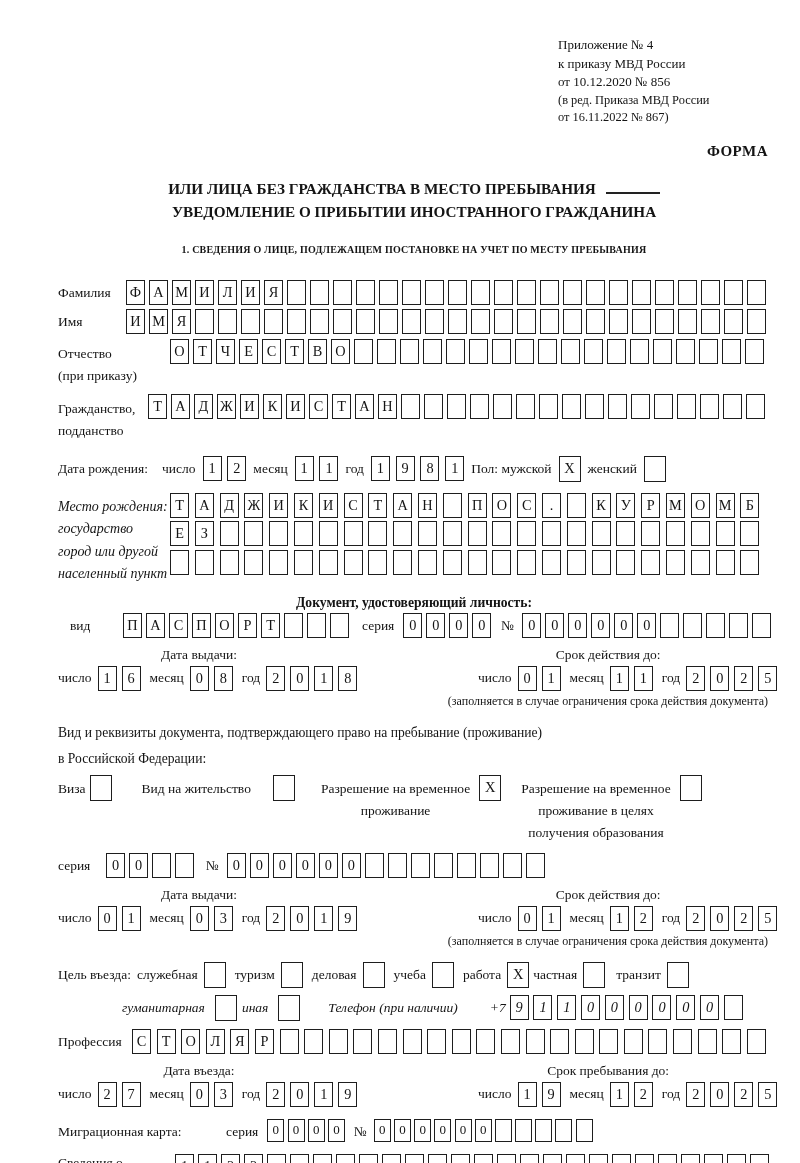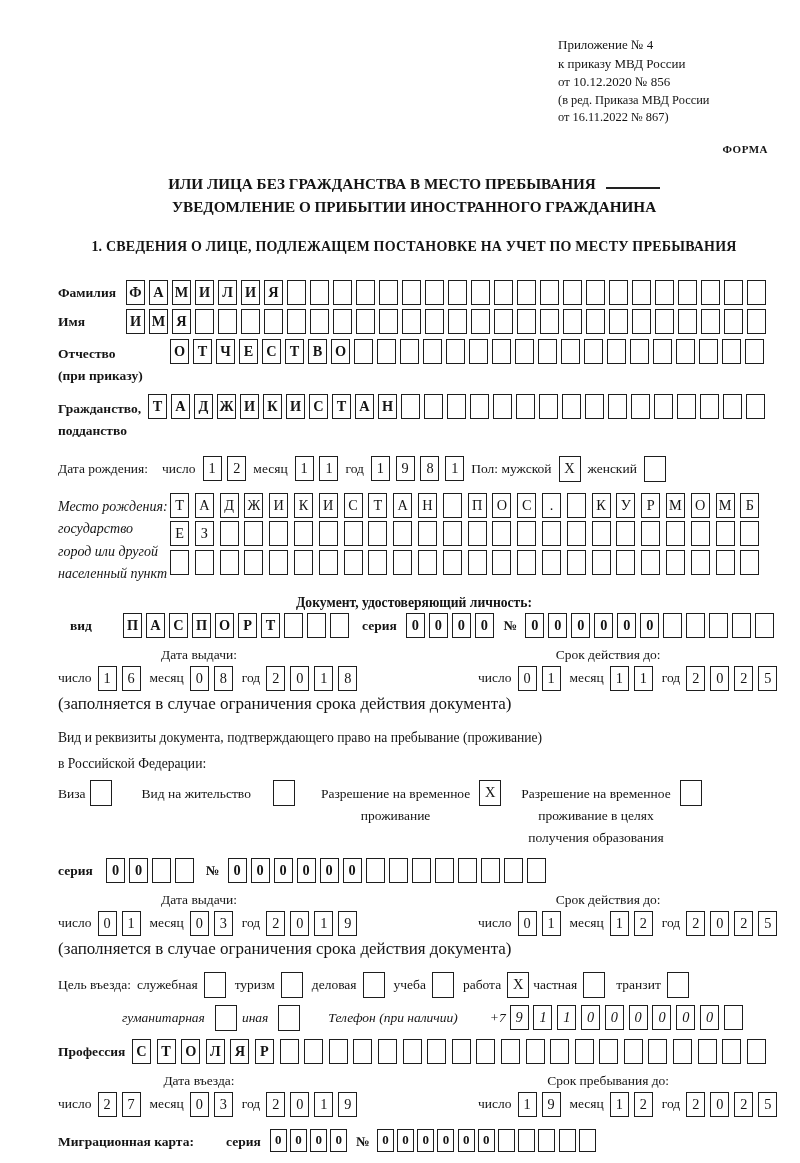--- a/index.html
+++ b/index.html
@@ -6,27 +6,27 @@
   .page{
     width:800px;height:1163px;box-sizing:border-box;
     background:#fff;color:#141414;position:relative;overflow:hidden;
     font-family:"Liberation Serif","DejaVu Serif",serif;
     padding:36px 30px 18px 58px;
   }
   
   .hdr{margin-left:500px;font-size:13px;line-height:18.5px;}
   .hdr .sub{font-size:12.4px;line-height:17.5px;}
   .hdr .sub:first-of-type{margin-top:5px;}
-  .forma{font-weight:bold;font-size:11px;text-align:right;margin-top:16px;padding-right:2px;letter-spacing:.5px;}
+  .forma{font-weight:bold;font-size:15px;text-align:right;margin-top:16px;padding-right:2px;letter-spacing:.5px;}
   
   .title{font-weight:bold;font-size:15.2px;text-align:center;line-height:23px;margin-top:17px;}
   .blank{display:inline-block;width:54px;border-bottom:2px solid #222;height:.95em;margin-left:10px;}
-  .sec{font-weight:bold;font-size:14px;text-align:center;margin-top:21px;letter-spacing:.2px;white-space:nowrap;}
-  
-  .row{display:flex;align-items:flex-start;margin-top:4.5px;font-weight:bold;}
+  .sec{font-weight:bold;font-size:10px;text-align:center;margin-top:21px;letter-spacing:.2px;white-space:nowrap;}
+  
+  .row{display:flex;align-items:flex-start;margin-top:4.5px;}
   .lbl{font-size:13.5px;padding-top:5px;flex:none;}
   .w68{width:68px;}.w112{width:112px;}.w90{width:90px;}
   .cells{display:flex;gap:4px;flex:none;}
   .cell{
     width:19px;height:25px;min-width:19px;box-sizing:border-box;
     border:1.6px solid #1e1e1e;display:flex;align-items:center;justify-content:center;
     font-size:14.3px;background:#fff;
   }
   .g6{gap:5.8px;}
   .sm{gap:3.2px;}
@@ -45,21 +45,21 @@
   
   .doc-head{text-align:center;font-weight:bold;font-size:13.6px;margin-top:9px;}
   
   .dates{display:flex;margin-top:9px;}
   .dcol1{width:372px;flex:none;}
   .dcol2{flex:1;}
   .dhead{font-size:13.5px;text-align:center;margin-bottom:3px;}
   .dg{display:flex;align-items:center;}
   .dg .t{font-size:13.5px;margin-right:6px;white-space:nowrap;}
   .dg .cells{gap:5px;margin-right:9px;}
-  .vnote{font-size:17px;text-align:left;margin-top:3px;padding-right:2px;}
+  .vnote{font-size:12px;text-align:right;margin-top:3px;padding-right:2px;}
   .para{font-size:13.6px;line-height:26px;margin-top:11px;}
   
   .opts{display:flex;align-items:flex-start;margin-top:3px;}
   .opt{display:flex;align-items:flex-start;}
   .opt-lbl{font-size:13.5px;line-height:22px;text-align:center;padding-top:3px;}
   .opt .checkbox{margin-left:9px;}
   
   .purpose{display:flex;align-items:center;font-size:13.5px;margin-top:13px;}
   .purpose .t{white-space:nowrap;}
   .purpose .checkbox{margin-left:6px;}

